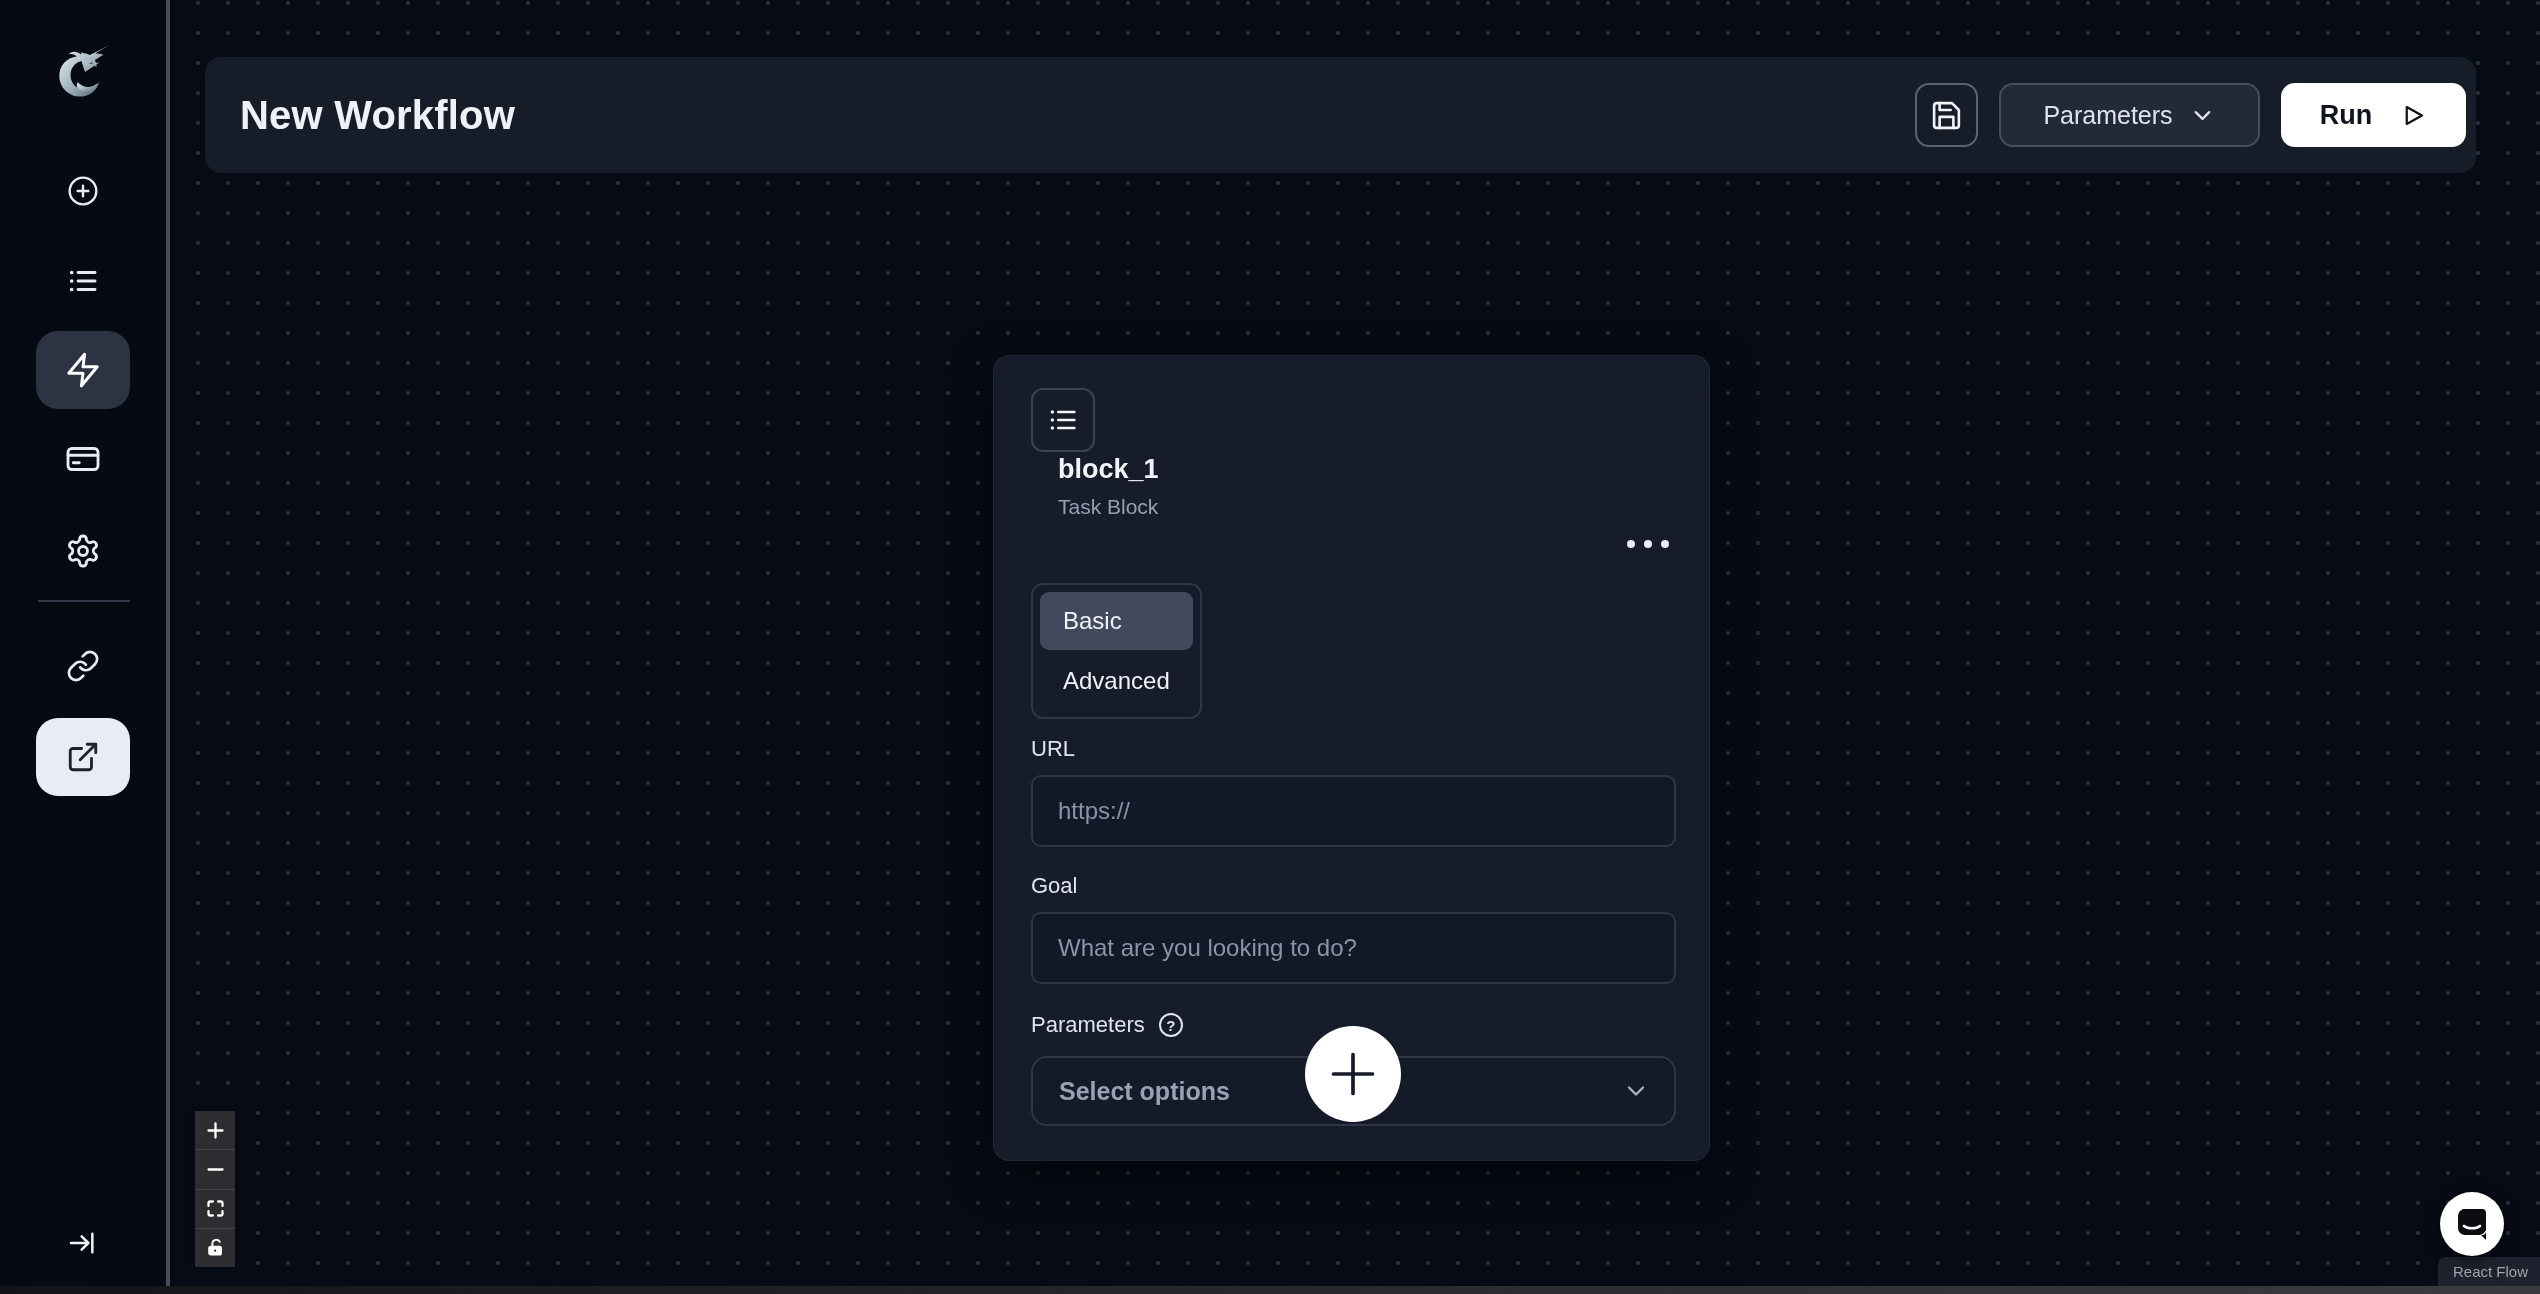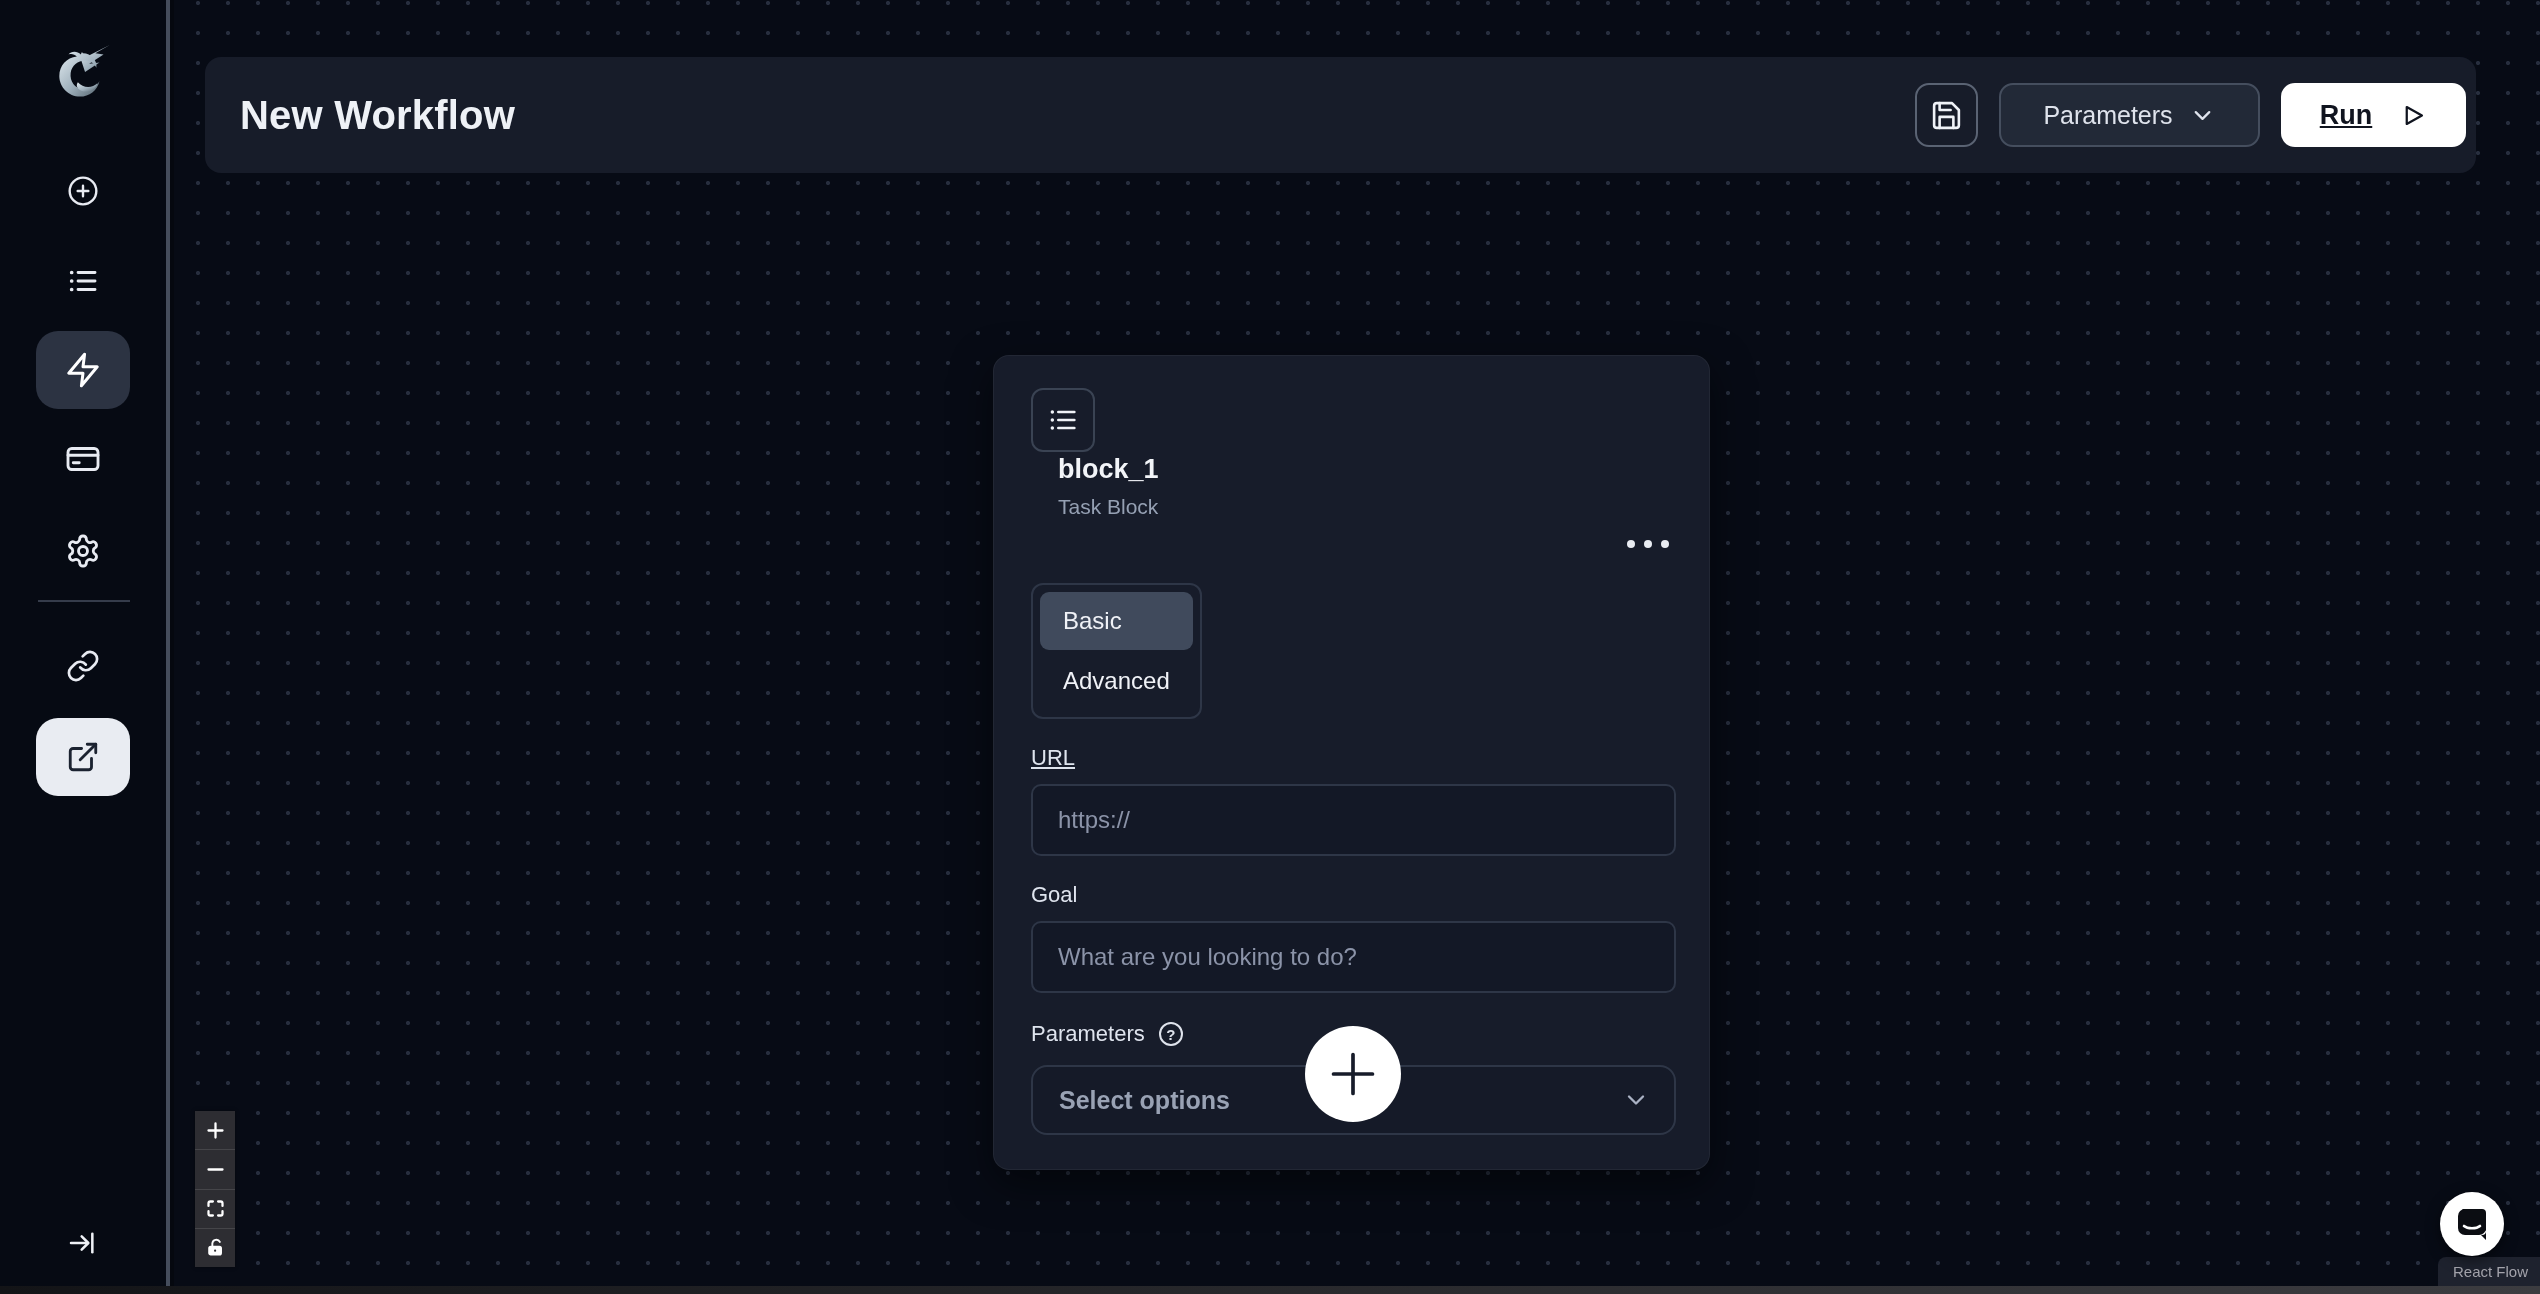--- a/index.html
+++ b/index.html
@@ -27,21 +27,21 @@
   
   .topbar { position:absolute; left:31px; top:57px; width:2271px; height:116px; background:#171c29;
             border-radius:16px; display:flex; align-items:center; padding:0 10px 0 35px; z-index:4; }
   .topbar-title { font-size:40px; font-weight:600; color:#eef1f6; letter-spacing:.2px; }
   .topbar-right { margin-left:auto; display:flex; align-items:center; gap:21px; }
   .btn { height:64px; border-radius:14px; display:flex; align-items:center; justify-content:center;
          cursor:pointer; }
   .btn-save { width:63px; border:2px solid #5a6373; background:transparent; }
   .btn-params { width:261px; border:2px solid #454e5e; background:#222937; gap:16px;
                 font-size:25px; font-weight:500; color:#dfe3ec; }
-  .btn-run { width:185px; background:#ffffff; gap:28px; font-size:27px; font-weight:700; color:#10141f;text-decoration:underline; }
+  .btn-run { width:185px; background:#ffffff; gap:28px; font-size:27px; font-weight:700; color:#10141f; }
 
   
   .edge { position:absolute; left:1178px; top:938px; width:3px; height:90px; background:#3d434e; z-index:1; }
   .node-card { position:absolute; left:819px; top:355px; width:717px; background:#171c2a;
                border:1px solid rgba(255,255,255,0.05); border-radius:16px; padding:32px 33px 34px 37px;
                box-shadow:0 14px 40px rgba(0,0,0,0.5); z-index:2; }
   .node-head { display:flex; align-items:flex-start;flex-direction:column; }
   .icon-box { width:64px; height:64px; border:2px solid #3a4353; border-radius:12px; flex:none;
               display:flex; align-items:center; justify-content:center; }
   .node-titles { margin-left:27px; padding-top:2px; }
@@ -49,21 +49,21 @@
   .node-sub { font-size:21px; color:#95a0b3; margin-top:10px; }
   .node-menu { margin-left:auto; margin-top:10px; cursor:pointer; padding:6px; }
 
   .tabs { margin-top:24px; display:inline-flex; border:2px solid #2e3647; border-radius:12px;
           padding:7px; gap:2px;flex-direction:column; }
   .tab { height:58px; padding:0 23px; display:flex; align-items:center; border-radius:9px;
          font-size:24px; color:#f0f2f7; cursor:pointer; }
   .tab.active { background:#404a5c; font-weight:500; }
 
   .field-label { font-size:22px; font-weight:500; color:#dfe4ee; }
-  .lbl-url { margin-top:26px;text-decoration:underline; }
+  .lbl-url { margin-top:17px; }
   .lbl-goal { margin-top:26px; }
   .text-input { margin-top:13px; width:100%; height:72px; background:#131826; border:2px solid #2e3647;
                 border-radius:10px; padding:0 25px; font-size:24px; color:#e6eaf2; outline:none;
                 font-family:"Liberation Sans",sans-serif; }
   .text-input::placeholder { color:#8b93a8; }
 
   .params-row { margin-top:28px; display:flex; align-items:center; gap:14px; }
   .help-circle { width:24px; height:24px; border:2px solid #dfe3ec; border-radius:50%; color:#dfe3ec;
                  font-size:15px; font-weight:700; display:flex; align-items:center; justify-content:center;
                  cursor:pointer; }

